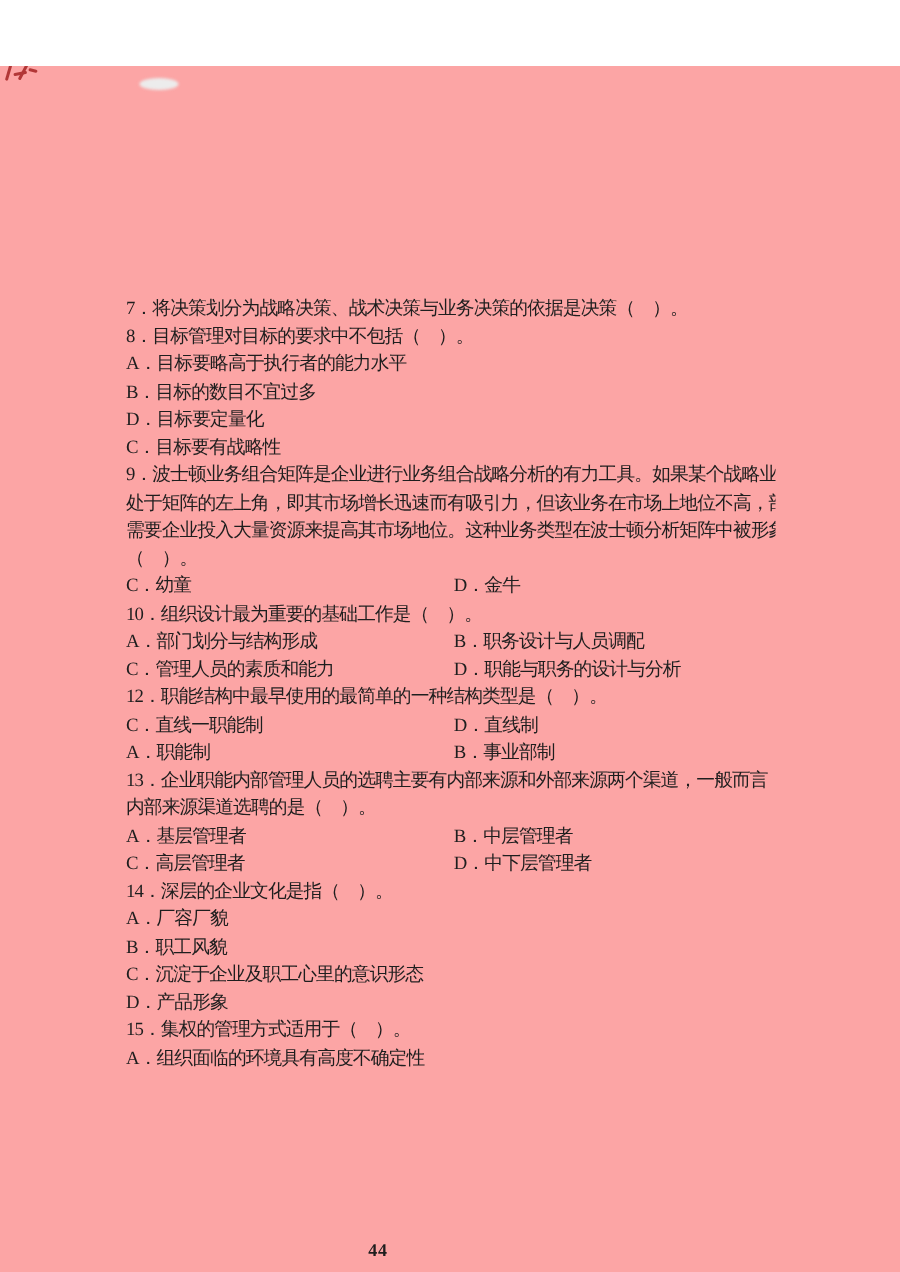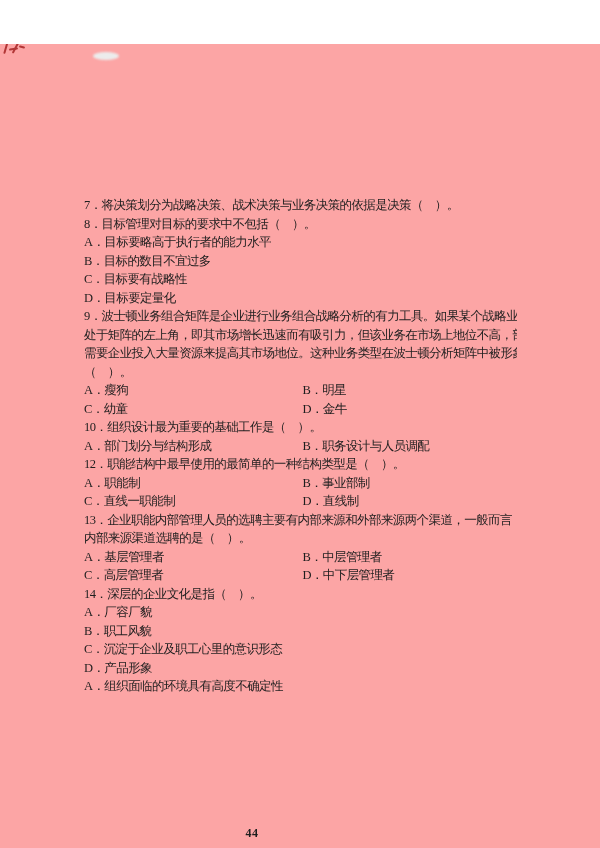--- a/index.html
+++ b/index.html
@@ -72,57 +72,57 @@
   <div class="content">
 
     <section>
       <div class="line">7．将决策划分为战略决策、战术决策与业务决策的依据是决策（　）。</div>
     </section>
 
     <section>
       <div class="line">8．目标管理对目标的要求中不包括（　）。</div>
       <div class="line">A．目标要略高于执行者的能力水平</div>
       <div class="line">B．目标的数目不宜过多</div>
+      <div class="line">D．目标要定量化</div>
       <div class="line">C．目标要有战略性</div>
-      <div class="line">D．目标要定量化</div>
     </section>
 
     <section>
       <div class="line">9．波士顿业务组合矩阵是企业进行业务组合战略分析的有力工具。如果某个战略业务单位</div>
       <div class="line">处于矩阵的左上角，即其市场增长迅速而有吸引力，但该业务在市场上地位不高，部分业务</div>
       <div class="line">需要企业投入大量资源来提高其市场地位。这种业务类型在波士顿分析矩阵中被形象地称为</div>
       <div class="line">（　）。</div>
-      <div class="line row">
-        <span class="colL">A．瘦狗</span>
-        <span>B．明星</span>
-      </div>
       <div class="line row">
         <span class="colL">C．幼童</span>
         <span>D．金牛</span>
       </div>
     </section>
 
     <section>
       <div class="line">10．组织设计最为重要的基础工作是（　）。</div>
       <div class="line row">
         <span class="colL">A．部门划分与结构形成</span>
         <span>B．职务设计与人员调配</span>
       </div>
+      <div class="line row">
+        <span class="colL">C．管理人员的素质和能力</span>
+        <span>D．职能与职务的设计与分析</span>
+      </div>
     </section>
 
 
     <section>
       <div class="line">12．职能结构中最早使用的最简单的一种结构类型是（　）。</div>
       <div class="line row">
+        <span class="colL">C．直线一职能制</span>
+        <span>D．直线制</span>
+      </div>
+      <div class="line row">
         <span class="colL">A．职能制</span>
         <span>B．事业部制</span>
-      </div>
-      <div class="line row">
-        <span class="colL">C．直线一职能制</span>
-        <span>D．直线制</span>
       </div>
     </section>
 
     <section>
       <div class="line">13．企业职能内部管理人员的选聘主要有内部来源和外部来源两个渠道，一般而言，多采用</div>
       <div class="line">内部来源渠道选聘的是（　）。</div>
       <div class="line row">
         <span class="colL">A．基层管理者</span>
         <span>B．中层管理者</span>
       </div>
@@ -134,20 +134,21 @@
 
     <section>
       <div class="line">14．深层的企业文化是指（　）。</div>
       <div class="line">A．厂容厂貌</div>
       <div class="line">B．职工风貌</div>
       <div class="line">C．沉淀于企业及职工心里的意识形态</div>
       <div class="line">D．产品形象</div>
     </section>
 
     <section>
+      <div class="line">15．集权的管理方式适用于（　）。</div>
       <div class="line">A．组织面临的环境具有高度不确定性</div>
     </section>
 
   </div>
 
   <div class="page-number">44</div>
 
 </div>
 
 </body></html>

